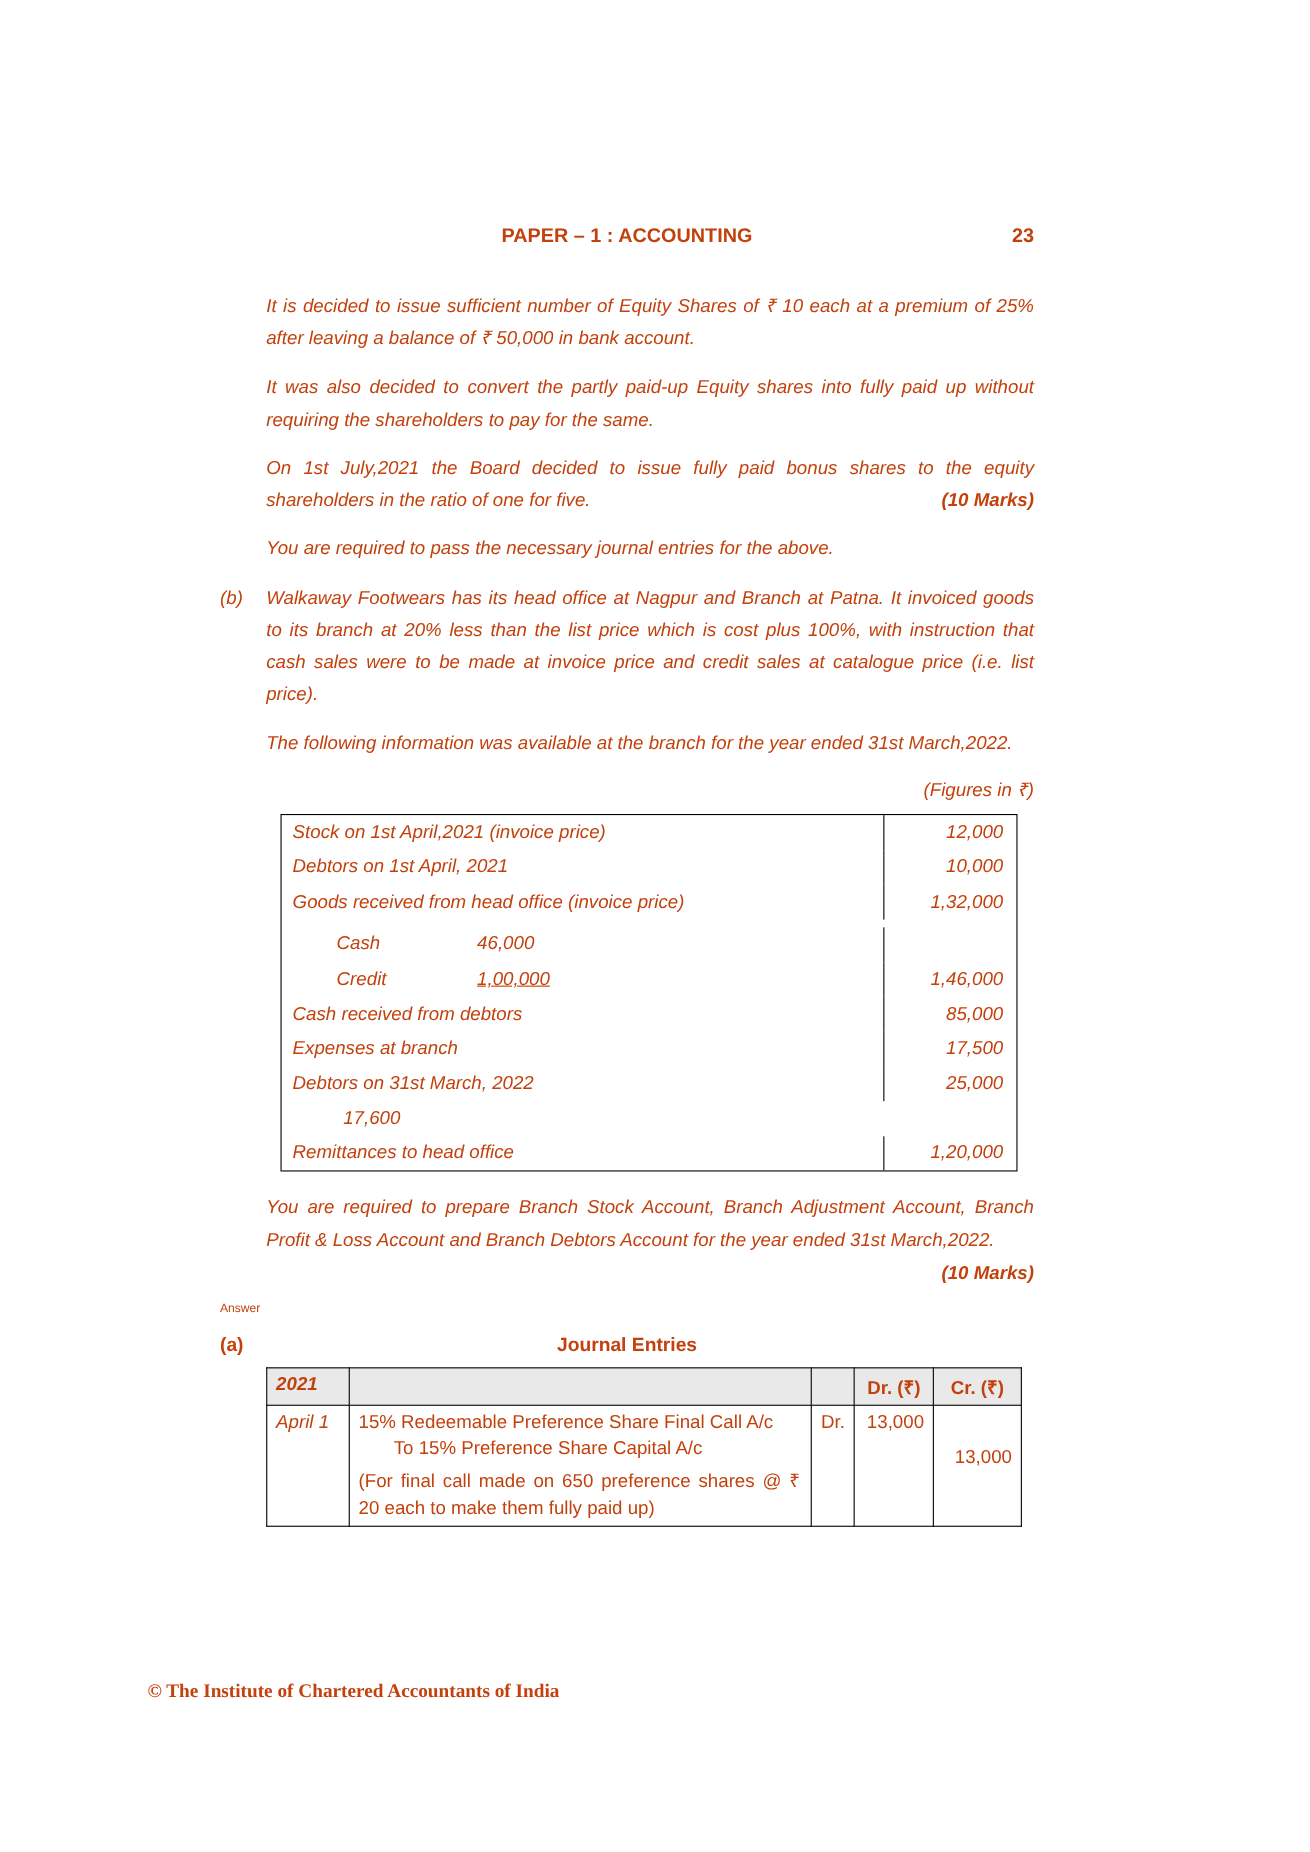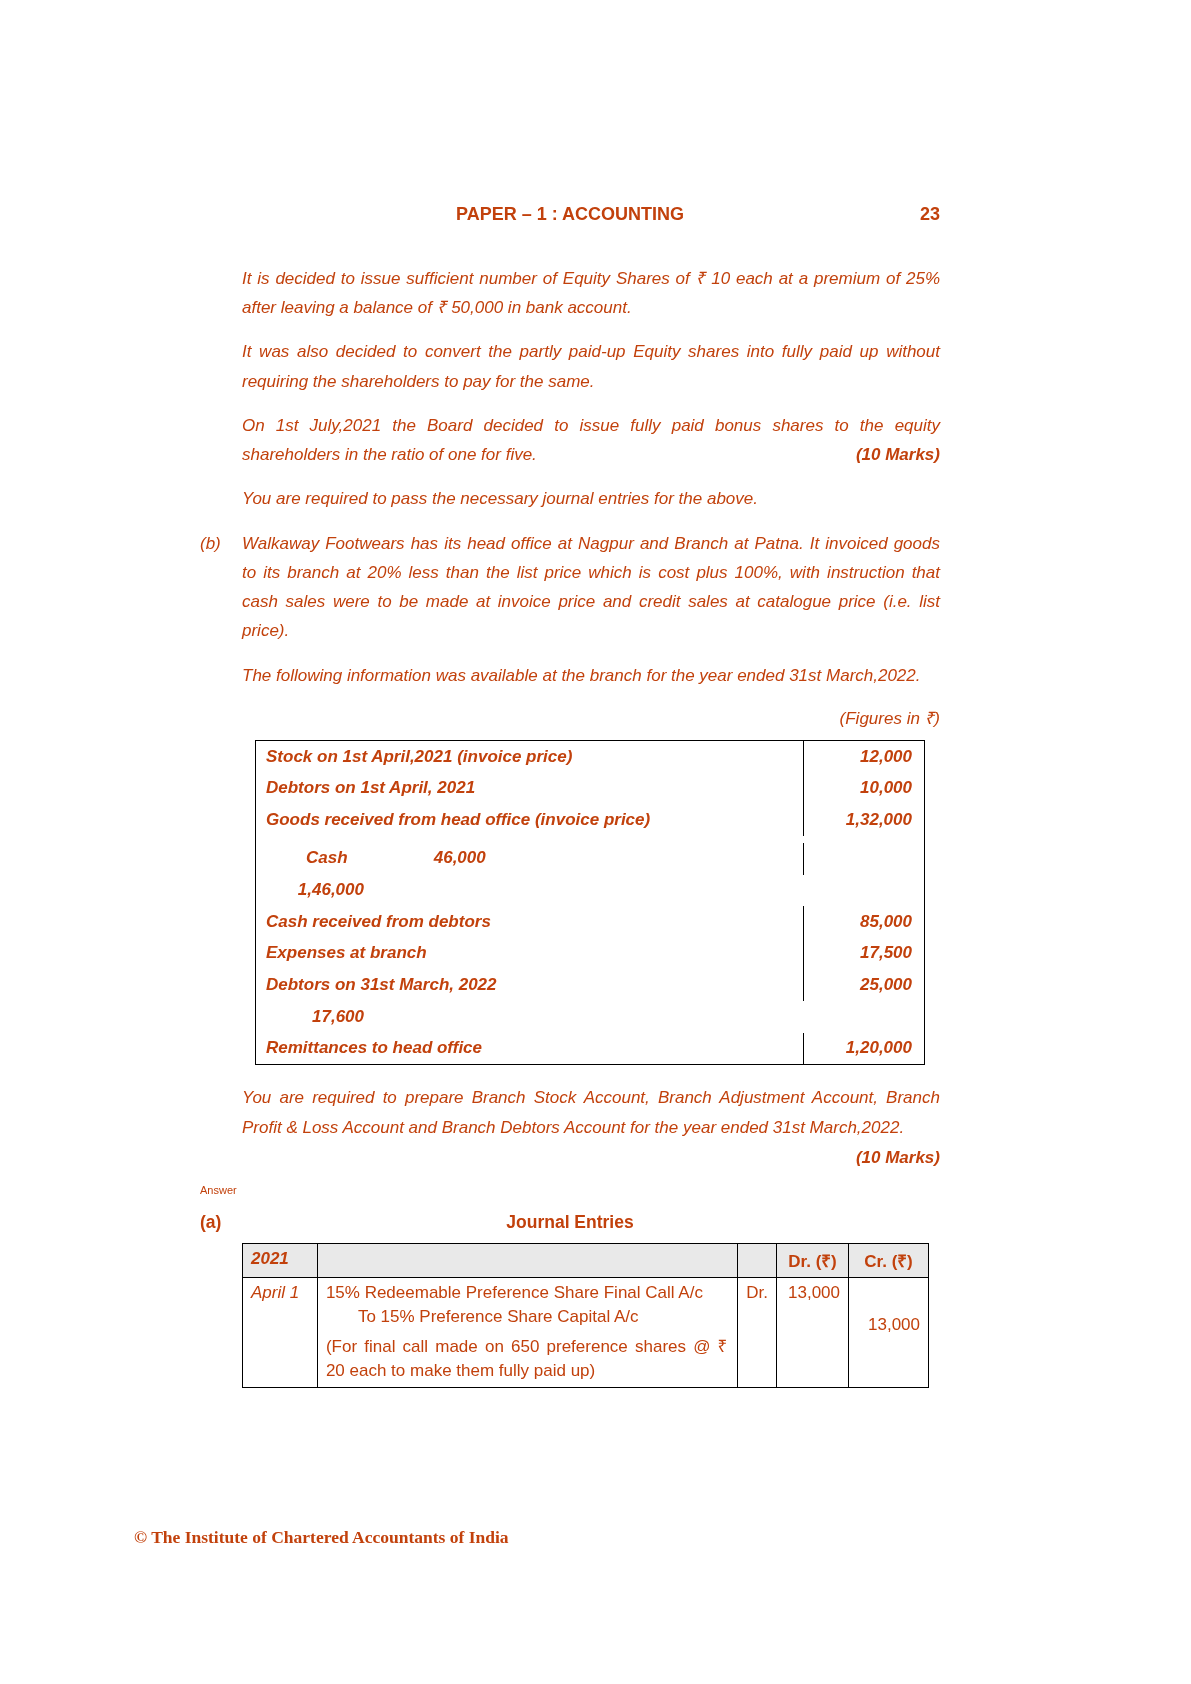--- a/index.html
+++ b/index.html
@@ -34,21 +34,20 @@
   .item-b-text { flex:1; font-style:italic; line-height:1.72; text-align:justify; }
   .figures-note { text-align:right; font-style:italic; margin-bottom:8px; line-height:1.6; }
 
   
   .info-table {
     margin-left:55px;
     width:670px;
     border:1.5px solid #000;
     font-style:italic;
     margin-bottom:18px;
-    font-weight:bold;
   }
   .info-row { display:flex; }
   .info-label { flex:1; padding:3.5px 10px; line-height:1.45; border-right:1.5px solid #000; }
   .info-value { flex:0 0 120px; text-align:right; padding:3.5px 12px; line-height:1.45; }
   .sub-wrap { padding-left:40px; }
   .sub-label { display:inline-block; width:123px; }
   .u { text-decoration:underline; }
 
   .req-wrap { margin-left:42px; margin-bottom:6px; }
   .req-marks { text-align:right; margin-bottom:16px; }
@@ -147,20 +146,26 @@
         <div class="info-label">
           <span class="sub-wrap">
             <span class="sub-label">Cash</span>
             <span>46,000</span>
           </span>
         </div>
         <div class="info-value"></div>
       </div>
 
       <div class="info-row">
+        <div class="info-label">
+          <span class="sub-wrap">
+            <span class="sub-label">Credit</span>
+            <span class="u">1,00,000</span>
+          </span>
+        </div>
         <div class="info-value">1,46,000</div>
       </div>
 
       <div class="info-row">
         <div class="info-label">Cash received from debtors</div>
         <div class="info-value">85,000</div>
       </div>
 
       <div class="info-row">
         <div class="info-label">Expenses at branch</div>

